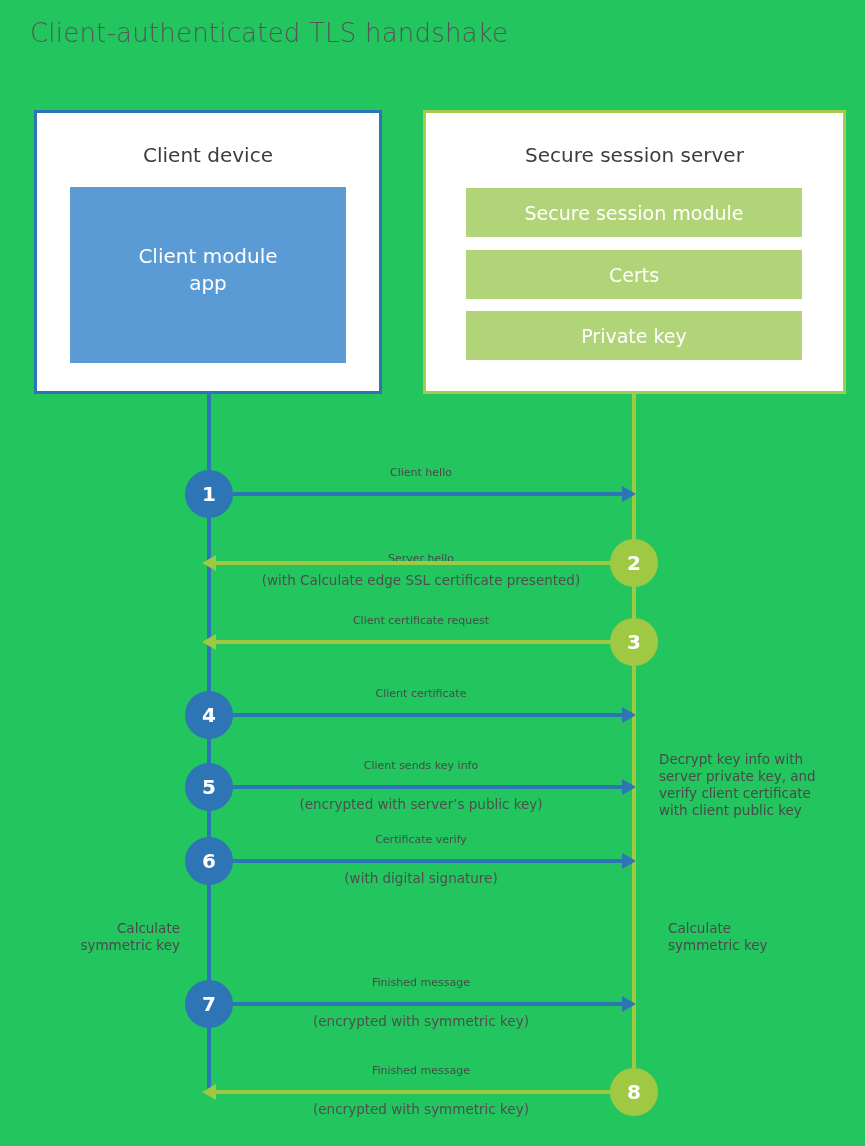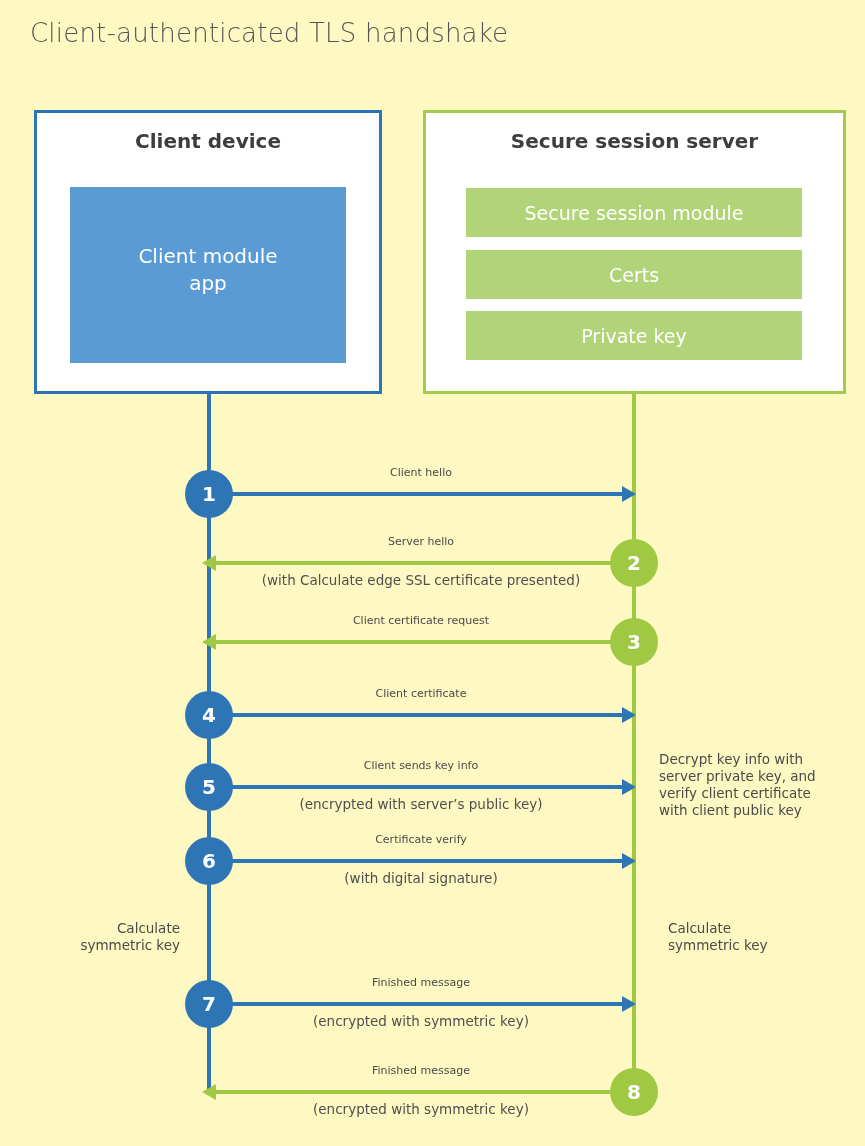--- a/index.html
+++ b/index.html
@@ -1,30 +1,30 @@
 <!DOCTYPE html>
 <html><head>
 <meta charset="utf-8">
 <style>
   html,body{margin:0;padding:0;background:#ffffff;}
   .canvas{
-    position:relative;width:865px;height:1146px;overflow:hidden;background:#fef9c3;
+    position:relative;width:865px;height:1146px;overflow:hidden;background:#22c55e;
     font-family:"DejaVu Sans","Liberation Sans",sans-serif;
   }
   .title{
     position:absolute;left:30px;top:18px;font-size:26px;font-weight:300;
     color:#555555;letter-spacing:0.2px;
   }
   
   .entity-box{position:absolute;top:110px;height:284px;box-sizing:border-box;background:#fff;}
   .client-box{left:34px;width:348px;border:3px solid #2e75b6;}
   .server-box{left:423px;width:423px;border:3px solid #a3cc4e;}
   .entity-heading{
-    position:absolute;left:0;right:0;top:16px;text-align:center;
-    font-size:20px;font-weight:700;color:#3d3d3d;
+    position:absolute;left:0;right:0;top:30px;text-align:center;
+    font-size:20px;font-weight:400;color:#3d3d3d;
   }
   .client-app{
     position:absolute;left:33px;top:74px;width:276px;height:176px;background:#5b9bd5;
     display:flex;align-items:center;justify-content:center;text-align:center;
     color:#ffffff;font-size:20px;line-height:1.35;white-space:pre-line;padding-bottom:10px;box-sizing:border-box;
   }
   .server-bar{
     position:absolute;left:40px;width:336px;height:49px;background:#b2d478;
     display:flex;align-items:center;justify-content:center;
     color:#ffffff;font-size:19px;
@@ -94,21 +94,21 @@
   <div class="step">
     <div class="msg-label" style="top:466px">Client hello</div>
     <div class="shaft right blue" style="top:492px"></div>
     <div class="head right blue" style="top:486px"></div>
     <div class="circle blue" style="top:470px">
         <span>1</span>
       </div>
   </div>
 
   <div class="step">
-    <div class="msg-label" style="top:535px">Server hello</div>
+    <div class="msg-label" style="top:552px">Server hello</div>
     <div class="shaft left green" style="top:561px"></div>
     <div class="head left green" style="top:555px"></div>
     <div class="msg-sub" style="top:572px">(with Calculate edge SSL certificate presented)</div>
     <div class="circle green" style="top:539px">
         <span>2</span>
       </div>
   </div>
 
   <div class="step">
     <div class="msg-label" style="top:614px">Client certificate request</div>

